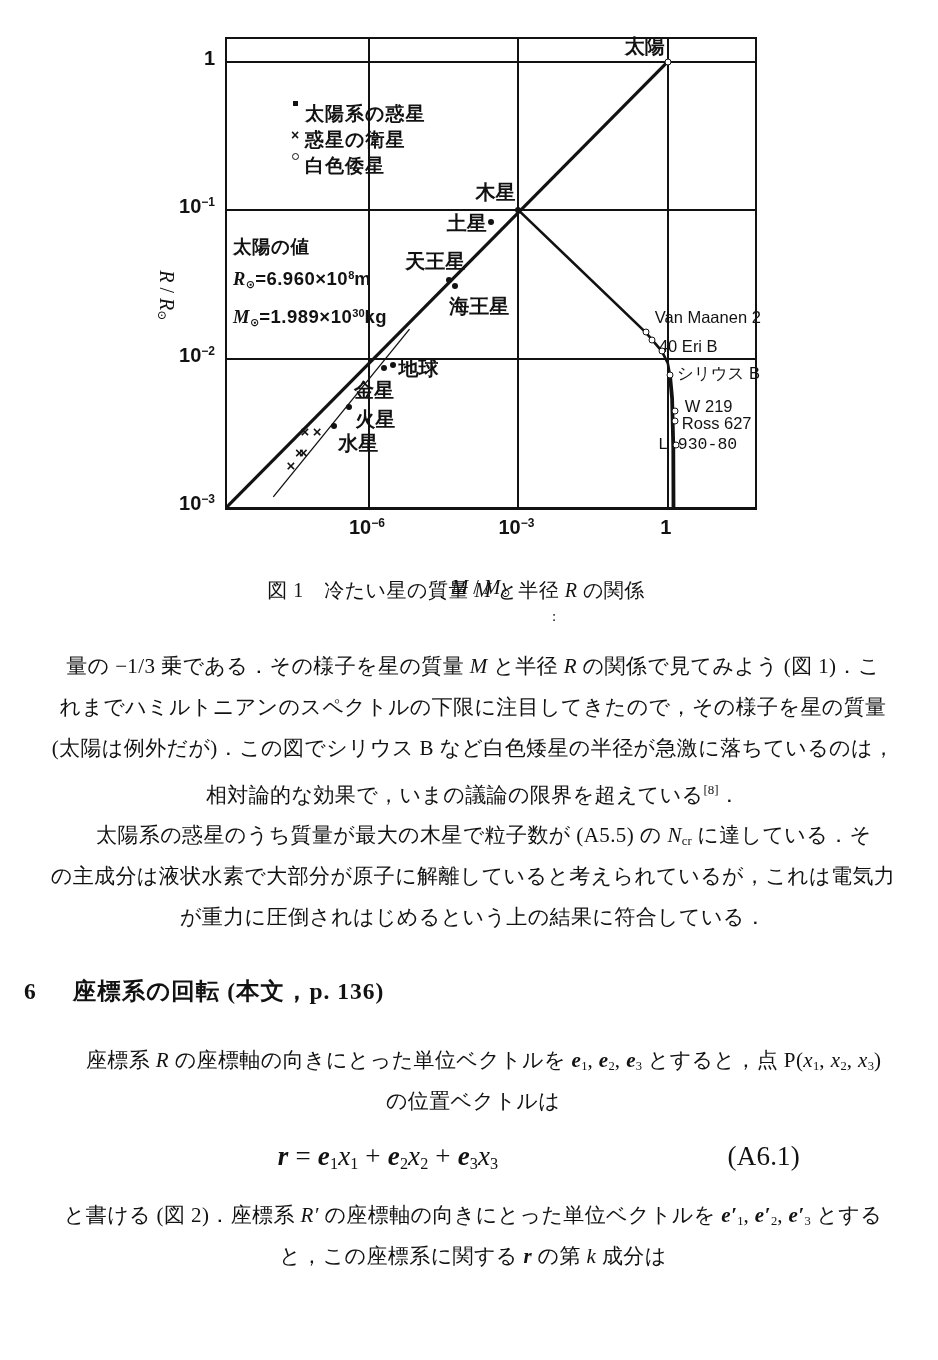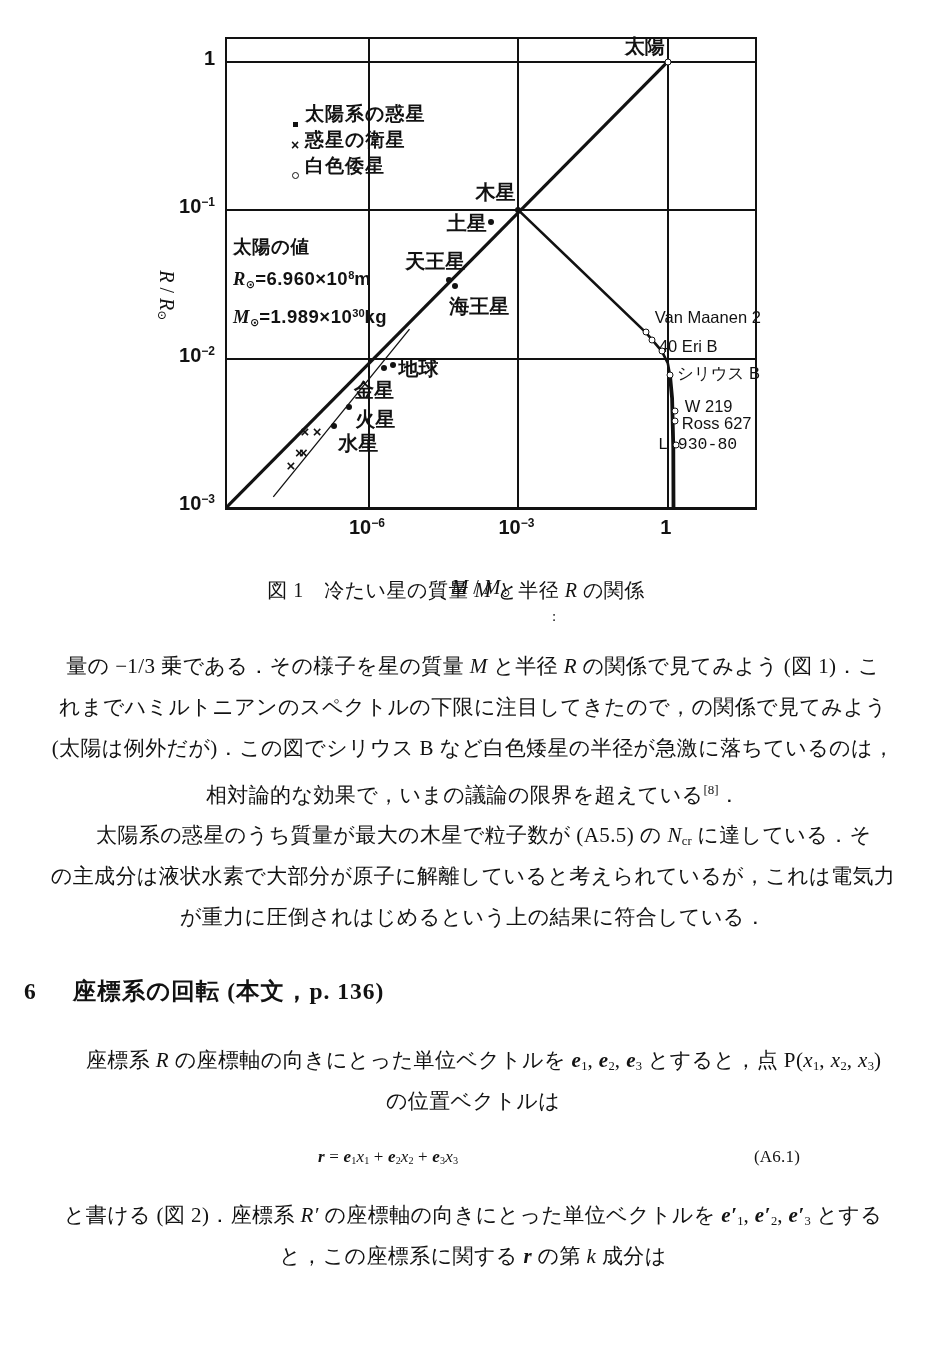--- a/index.html
+++ b/index.html
@@ -12,21 +12,21 @@
   .gv{position:absolute;top:0;bottom:0;width:2px;background:#121212;}
   .gh{position:absolute;left:0;right:0;height:2px;background:#121212;}
   .plot svg{position:absolute;left:0;top:0;}
   .mk-dot{position:absolute;width:6px;height:6px;border-radius:50%;background:#121212;transform:translate(-50%,-50%);}
   .mk-circle{position:absolute;width:7px;height:7px;border-radius:50%;border:1.6px solid #121212;background:#fff;transform:translate(-50%,-50%);box-sizing:border-box;}
   .mk-x{position:absolute;font:700 15px "Liberation Sans","DejaVu Sans",sans-serif;transform:translate(-50%,-54%);line-height:1;}
   .clab{position:absolute;white-space:nowrap;font:700 20px "Liberation Sans","DejaVu Sans",sans-serif;line-height:1.05;}
   .clab.sm{font-weight:500;font-size:16.5px;}
   .clab.end{transform:translateX(-100%);}
   .legend{position:absolute;left:58px;top:62px;}
-  .lrow{display:flex;align-items:flex-end;height:26px;}
+  .lrow{display:flex;align-items:flex-start;height:26px;}
   .lmk{width:20px;display:flex;justify-content:center;align-items:center;}
   .lmk .sq{width:5px;height:5px;background:#121212;}
   .lmk .ci{width:7px;height:7px;border:1.5px solid #121212;border-radius:50%;box-sizing:border-box;background:#fff;}
   .lmk .xx{font:700 14px "Liberation Sans","DejaVu Sans",sans-serif;}
   .ltx{font:600 19px "Liberation Sans","DejaVu Sans",sans-serif;letter-spacing:1px;}
   .sunvals{position:absolute;left:6px;top:193px;font:600 18.5px "Liberation Sans","DejaVu Sans",sans-serif;line-height:29px;letter-spacing:0.5px;}
   .ytick{position:absolute;width:62px;text-align:right;font:600 20px "Liberation Sans","DejaVu Sans",sans-serif;}
   .xtick{position:absolute;width:84px;text-align:center;font:600 20px "Liberation Sans","DejaVu Sans",sans-serif;}
   .tk-sup{font-size:0.6em;vertical-align:0.55em;letter-spacing:0;}
   .ytitle{position:absolute;left:120px;top:283px;width:92px;text-align:center;font-size:20px;
@@ -39,21 +39,21 @@
   .mbi{font-style:italic;font-weight:700;font-family:"Liberation Serif","DejaVu Serif",serif;}
   .sb{font-size:0.6em;vertical-align:-0.22em;letter-spacing:0;}
   .sp{font-size:0.6em;vertical-align:0.55em;letter-spacing:0;}
   .ref{font-size:13px;vertical-align:8px;letter-spacing:0;}
   
   .body{position:absolute;left:24px;top:646px;width:898px;font-size:21px;line-height:41px;letter-spacing:0.4px;}
   .bline{height:41px;white-space:nowrap;text-align:center;}
   .para{margin:0 0 5px 0;}
   .heading{margin:33px 0 28px 0;font-size:23.5px;font-weight:700;letter-spacing:1px;}
   .hnum{margin-right:36px;}
-  .equation{position:relative;margin:14px 0 18px 0;height:41px;text-align:center;font-size:17px;letter-spacing:0.2px;}
+  .equation{position:relative;margin:14px 0 18px 0;height:41px;text-align:center;font-size:27px;letter-spacing:0.2px;}
   .eqbody{display:inline-block;transform:translateX(-85px);}
   .eqnum{position:absolute;right:122px;top:0;}
 </style>
 </head>
 <body>
 
 <div class="page">
 
   <div class="chart">
     <div class="plot">
@@ -141,21 +141,21 @@
       <div class="ytick" style="left: 153px; top: 343.57px;"><span>10</span><span class="tk-sup">−2</span></div>
       <div class="ytick" style="left: 153px; top: 492px;"><span>10</span><span class="tk-sup">−3</span></div>
     </div>
 
   <div class="caption"><span>図 1　冷たい星の質量 </span><span class="mi">M</span><span> と半径 </span><span class="mi">R</span><span> の関係</span></div>
   <div class="stray">:</div>
 
   <div class="body">
       <div class="para">
         <div class="bline"><span>量の −1/3 乗である．その様子を星の質量 </span><span class="mi">M</span><span> と半径 </span><span class="mi">R</span><span> の関係で見てみよう (図 1)．こ</span></div>
-        <div class="bline"><span>れまでハミルトニアンのスペクトルの下限に注目してきたので，の関係で見てみよう</span></div>
+        <div class="bline"><span>れまでハミルトニアンのスペクトルの下限に注目してきたので，その様子を星の質量</span></div>
         <div class="bline"><span>(太陽は例外だが)．この図でシリウス B など白色矮星の半径が急激に落ちているのは，</span></div>
         <div class="bline"><span>相対論的な効果で，いまの議論の限界を超えている</span><span class="ref">[8]</span><span>．</span></div>
       </div>
       <div class="para">
         <div class="bline"><span>　太陽系の惑星のうち質量が最大の木星で粒子数が (A5.5) の </span><span class="mi">N</span><span class="sb">cr</span><span> に達している．そ</span></div>
         <div class="bline"><span>の主成分は液状水素で大部分が原子に解離していると考えられているが，これは電気力</span></div>
         <div class="bline"><span>が重力に圧倒されはじめるという上の結果に符合している．</span></div>
       </div>
       <div class="heading"><span class="hnum">6</span><span>座標系の回転 (本文，p. 136)</span></div>
       <div class="para">

